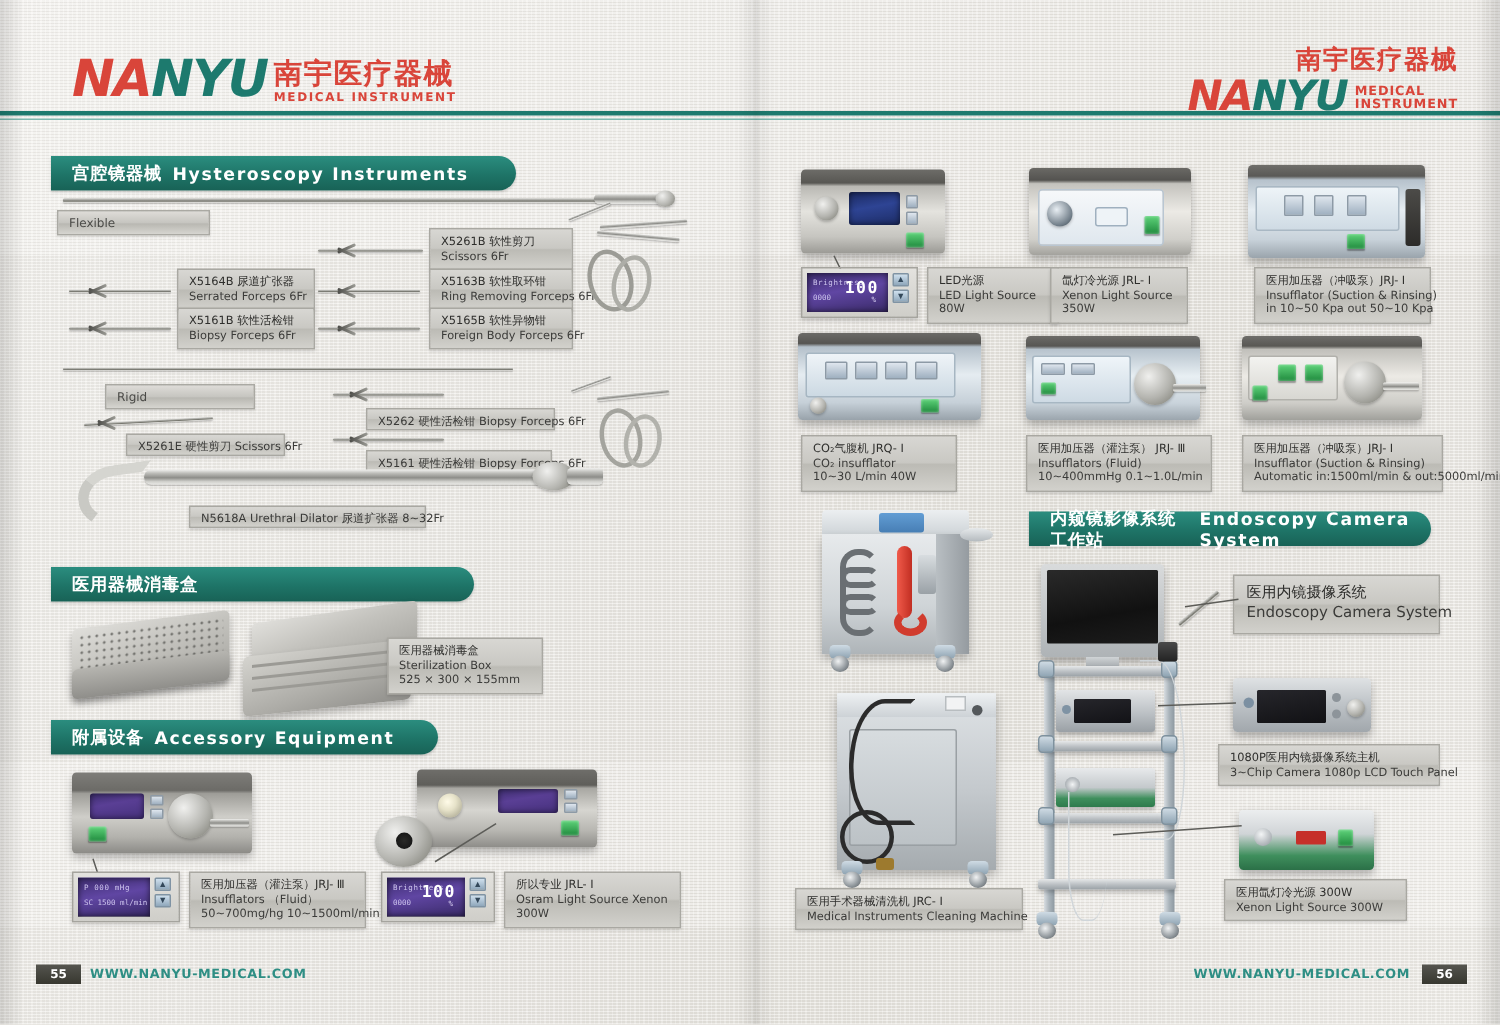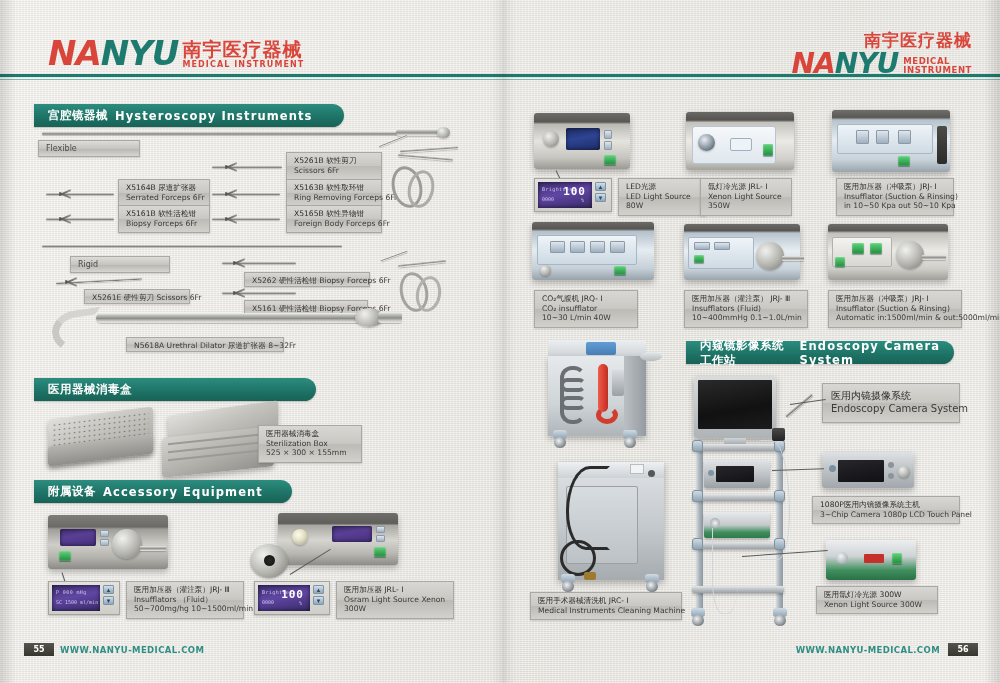--- a/index.html
+++ b/index.html
@@ -511,21 +511,21 @@
       <div class="lcd-value">100</div>
       <div class="lcd-unit">%</div>
     </div>
     <div class="lcd-keys">
       <div class="lcd-key">▲</div>
       <div class="lcd-key">▼</div>
     </div>
   </div>
 
   <div class="cap" style="left:336px; top:581px; width:118px;">
-    <span class="l cn">医用加压器 JRL- Ⅰ</span>
+    <span class="l cn">所以专业 JRL- Ⅰ</span>
     <span class="l en">Osram Light Source Xenon</span>
     <span class="l en">300W</span>
   </div>
 
   <div class="dev" style="left:534px; top:113px; width:96px; height:56px;">
     <div class="dev-body" style="background:linear-gradient(180deg,#6d6c68 0%,#585753 16%,#b9b8b3 20%,#e4e3de 50%,#c6c5c0 80%,#9b9a95 100%);"></div>
     <div class="screen-blue" style="left:32px; top:15px; width:34px; height:22px;"></div>
     <div class="knob" style="left:9px; top:18px; width:16px; height:16px;"></div>
     <div class="sm-btn" style="left:70px; top:17px; width:8px; height:9px;"></div>
     <div class="sm-btn" style="left:70px; top:28px; width:8px; height:9px;"></div>

